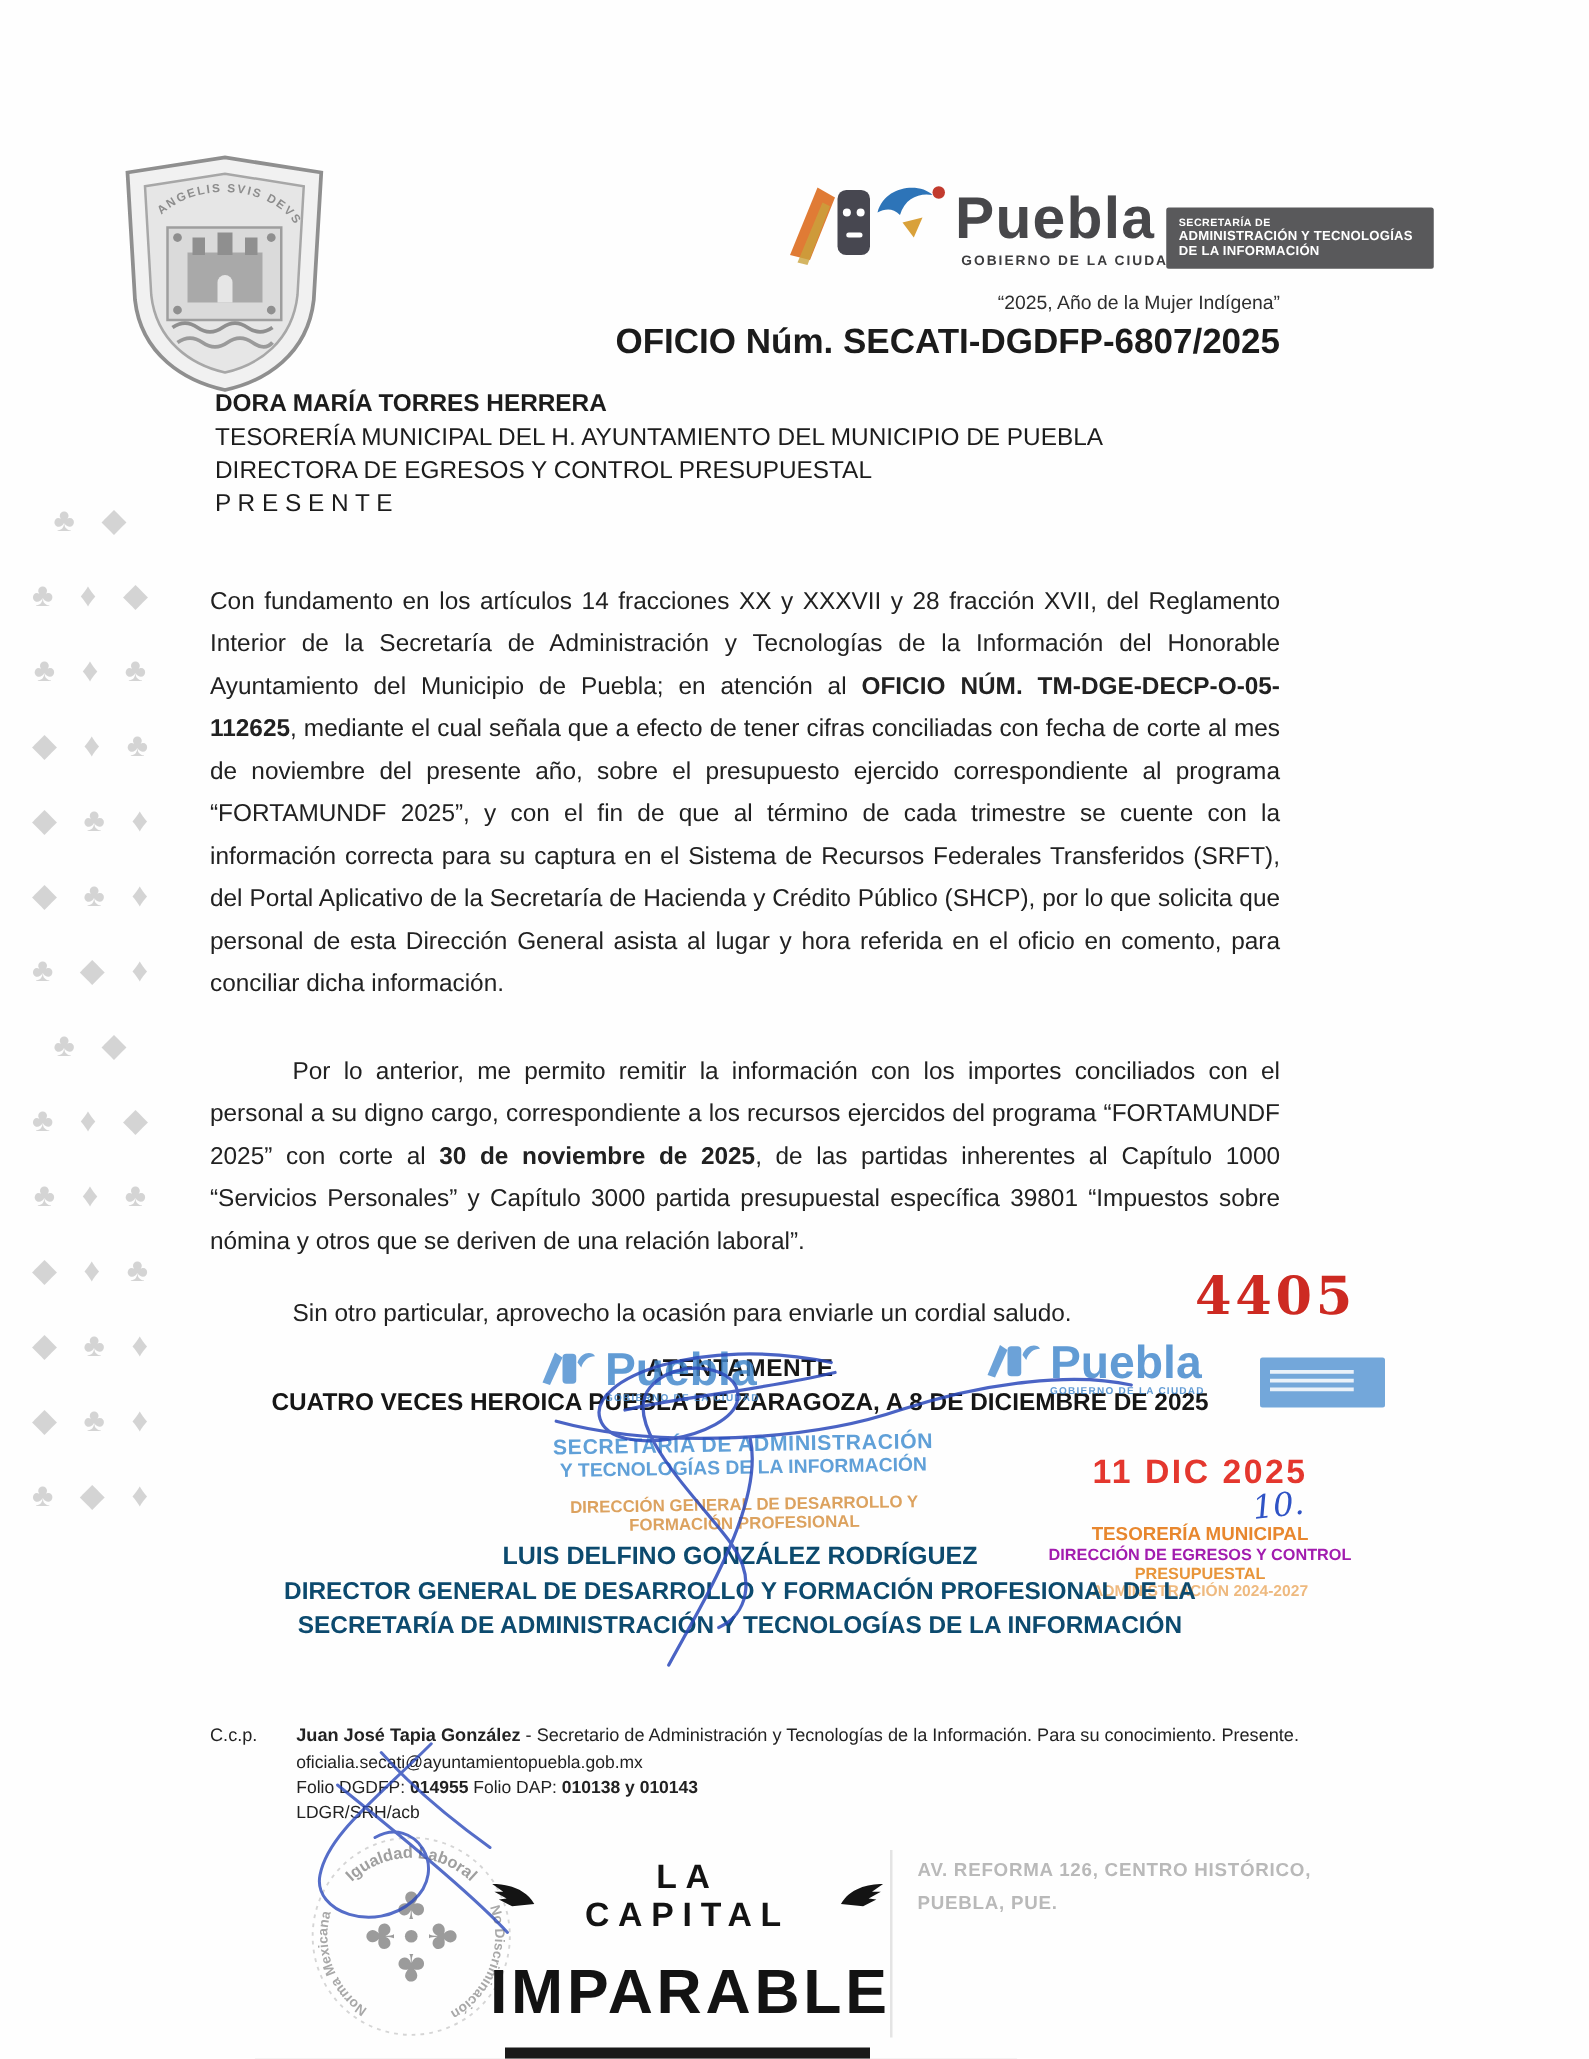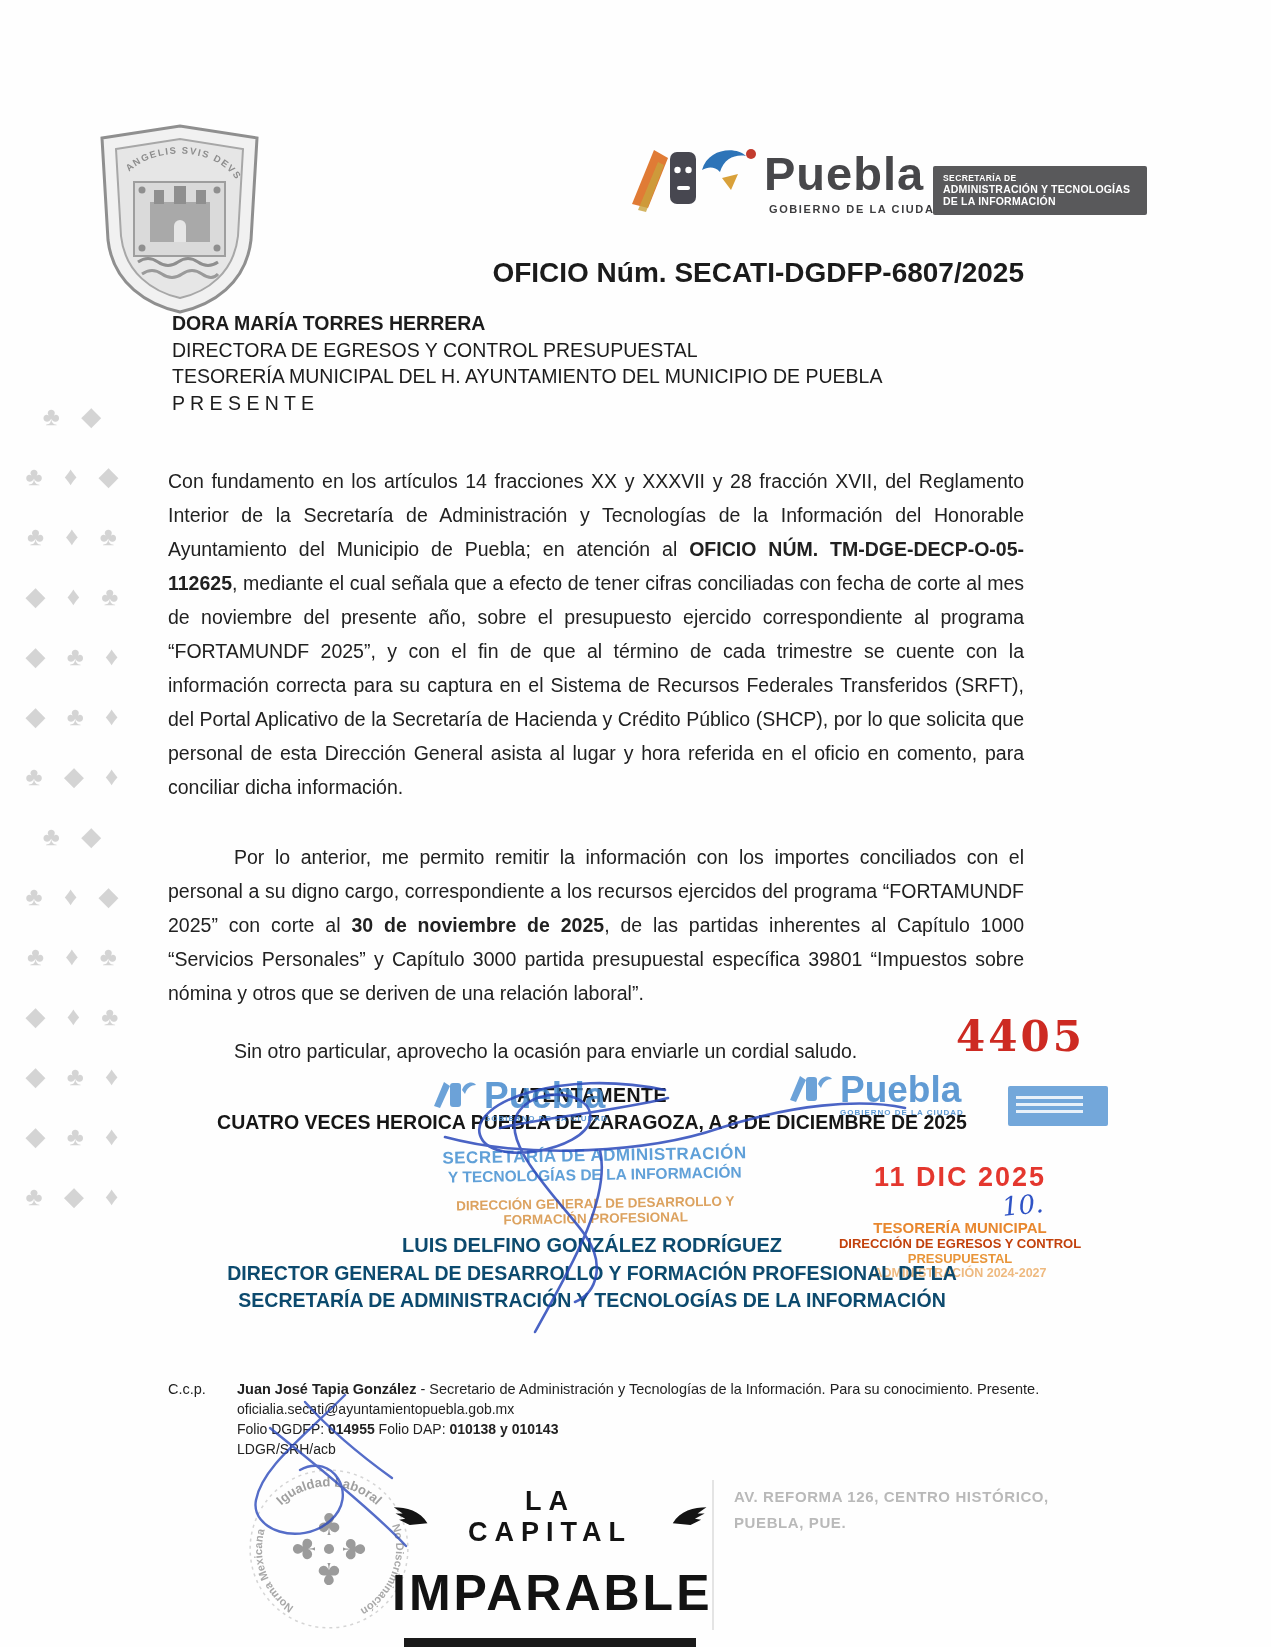--- a/index.html
+++ b/index.html
@@ -60,21 +60,21 @@
   .stl2{font-size:15.5px;color:#4b94d3;}
   .stl3{font-size:13.5px;color:#d8964a;margin-top:12px;}
   .stl4{font-size:13.5px;color:#d8964a;}
 
   
   .received{position:absolute;left:820px;top:1162px;width:280px;text-align:center;}
   .rdate{font-size:27px;font-weight:bold;color:#e4372e;letter-spacing:2px;}
   .rnote{position:absolute;left:182px;top:28px;font-family:"DejaVu Serif",serif;font-style:italic;
     font-size:26px;color:#2f53c5;transform:rotate(-6deg);}
   .rt1{margin-top:26px;font-size:15px;font-weight:bold;color:#e8872e;}
-  .rt2{font-size:13px;font-weight:bold;color:#c2410c;}
+  .rt2{font-size:13px;font-weight:bold;color:#a21caf;}
   .rt3{font-size:13px;font-weight:bold;color:#e8953a;}
   .rt4{font-size:12.5px;font-weight:bold;color:#ecae6a;opacity:.85;}
 
   
   .ccp-label{position:absolute;left:168px;top:1381px;font-size:14.5px;color:#222;}
   .ccp-line{position:absolute;left:237px;width:810px;font-size:14.5px;color:#222;}
   .ccp1{top:1381px;}
   .ccp2{top:1401px;font-size:14px;}
   .ccp3{top:1421px;font-size:14px;}
   .ccp4{top:1441px;font-size:14px;}
@@ -134,26 +134,27 @@
   </svg>
   <div class="brand">Puebla</div>
   <div class="brand-sub">GOBIERNO DE LA CIUDAD</div>
 
   <div class="badge">
     <div class="b1">SECRETARÍA DE</div>
     <div class="b2">ADMINISTRACIÓN Y TECNOLOGÍAS</div>
     <div class="b3">DE LA INFORMACIÓN</div>
   </div>
 
+  <div class="year-legend">“2025, Año de la Mujer Indígena”</div>
   <div class="oficio-num">OFICIO Núm. SECATI-DGDFP-6807/2025</div>
 
   <div class="recipient">
     <div class="r-name">DORA MARÍA TORRES HERRERA</div>
+    <div>TESORERÍA MUNICIPAL DEL H. AYUNTAMIENTO DEL MUNICIPIO DE PUEBLA</div>
     <div>DIRECTORA DE EGRESOS Y CONTROL PRESUPUESTAL</div>
-    <div>TESORERÍA MUNICIPAL DEL H. AYUNTAMIENTO DEL MUNICIPIO DE PUEBLA</div>
     <div>P R E S E N T E</div>
   </div>
 
   <p class="para p1"><span>Con fundamento en los artículos 14 fracciones XX y XXXVII y 28 fracción XVII, del Reglamento Interior de la Secretaría de Administración y Tecnologías de la Información del Honorable Ayuntamiento del Municipio de Puebla; en atención al </span><b>OFICIO NÚM. TM-DGE-DECP-O-05-112625</b><span>, mediante el cual señala que a efecto de tener cifras conciliadas con fecha de corte al mes de noviembre del presente año, sobre el presupuesto ejercido correspondiente al programa “FORTAMUNDF 2025”, y con el fin de que al término de cada trimestre se cuente con la información correcta para su captura en el Sistema de Recursos Federales Transferidos (SRFT), del Portal Aplicativo de la Secretaría de Hacienda y Crédito Público (SHCP), por lo que solicita que personal de esta Dirección General asista al lugar y hora referida en el oficio en comento, para conciliar dicha información.</span></p>
 
   <p class="para p2"><span>Por lo anterior, me permito remitir la información con los importes conciliados con el personal a su digno cargo, correspondiente a los recursos ejercidos del programa “FORTAMUNDF 2025” con corte al </span><b>30 de noviembre de 2025</b><span>, de las partidas inherentes al Capítulo 1000 “Servicios Personales” y Capítulo 3000 partida presupuestal específica 39801 “Impuestos sobre nómina y otros que se deriven de una relación laboral”.</span></p>
 
   <p class="para p3">Sin otro particular, aprovecho la ocasión para enviarle un cordial saludo.</p>
 
   <div class="red-folio">4405</div>

